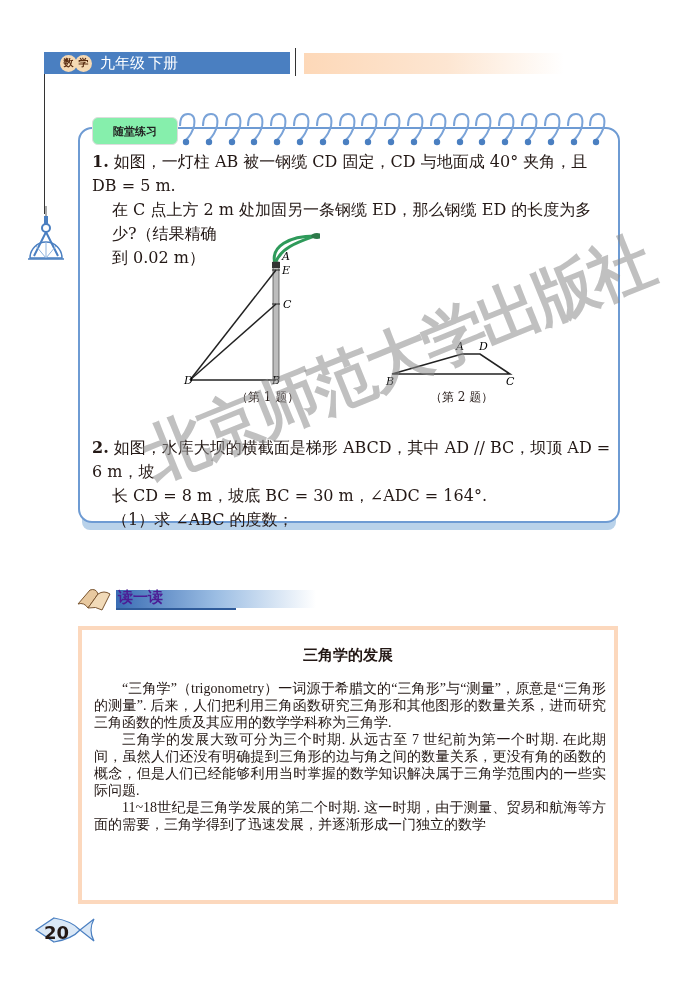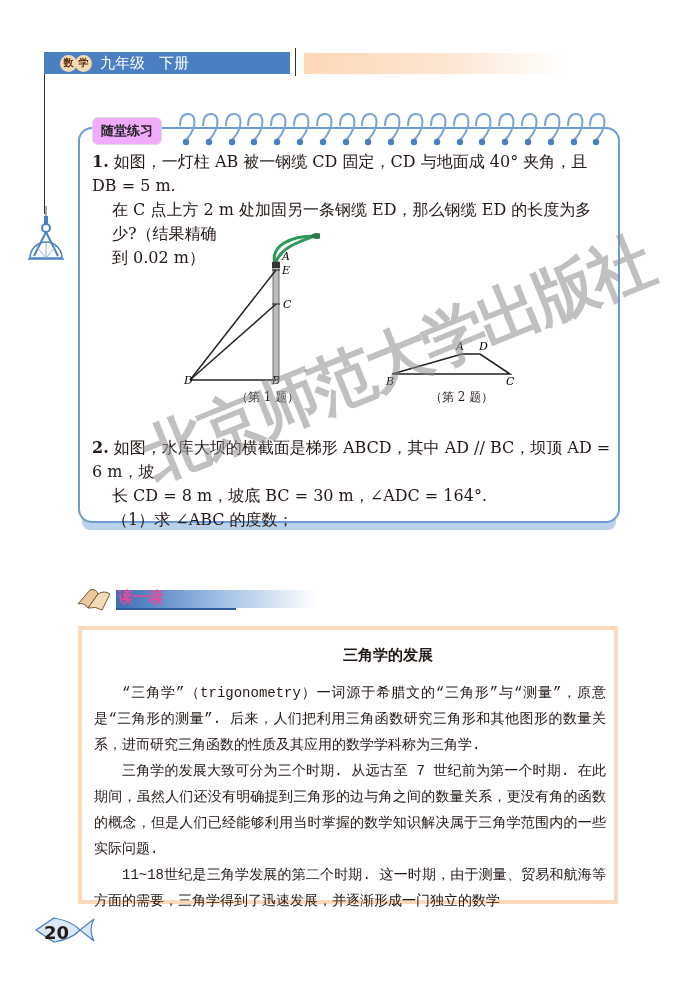--- a/index.html
+++ b/index.html
@@ -17,43 +17,43 @@
     background: #4a7fc1; color: #fff;
     display: flex; align-items: center;
     font-family: "DejaVu Sans", sans-serif; font-size: 15px;
   }
   .hdr-logo { display: flex; margin-left: 16px; margin-right: 10px; }
   .hdr-logo span {
     width: 17px; height: 17px; border-radius: 50%;
     background: #f6d9b3; color: #5a2d12; font-size: 10px; font-weight: bold;
     display: flex; align-items: center; justify-content: center; margin-right: -2px;
   }
-  .hdr-grade { margin-right: 14px; }
+  .hdr-grade { margin-right: 3px; }
   .hdr-sep-v { left: 295px; top: 48px; width: 1px; height: 28px; background: #333; }
   .hdr-orange {
     left: 304px; top: 53px; width: 260px; height: 21px;
     background: linear-gradient(to right, #fdd8b8 0%, #fde6d2 55%, rgba(255,255,255,0) 100%);
   }
   .hdr-vline { left: 44px; top: 74px; width: 1px; height: 140px; background: #333; }
   .compass { left: 26px; top: 206px; width: 40px; height: 60px; }
 
   
   .ex-box {
     left: 78px; top: 127px; width: 538px; height: 392px;
     border: 2px solid #6e9bd3; border-radius: 14px; border-top-color: #6e9bd3;
     background: #fff;
   }
   .ex-shadow {
     left: 82px; top: 518px; width: 534px; height: 12px;
     background: #b9d2ea; border-radius: 0 0 8px 8px;
   }
   .ex-tag {
-    left: 92px; top: 117px; padding: 2px 8px; height: 22px;
-    background: #f0abfc; border: 1px solid #ddd; border-radius: 6px;
-    font-family: "DejaVu Sans", sans-serif; font-weight: bold; font-size: 13px;
+    left: 92px; top: 117px; padding: 2px 20px; height: 22px;
+    background: #86efac; border: 1px solid #ddd; border-radius: 6px;
+    font-family: "DejaVu Sans", sans-serif; font-weight: bold; font-size: 11px;
     display: flex; align-items: center; color: #222;
   }
   .rings { left: 176px; top: 112px; width: 440px; height: 36px; display: flex; gap: 0; }
   .ring { width: 22.8px; height: 36px; position: relative; }
   .ring svg { position: absolute; left: 0; top: 0; }
 
   .q { font-size: 16px; line-height: 24px; }
   .q1 { left: 92px; top: 150px; width: 520px; }
   .q2 { left: 92px; top: 436px; width: 520px; }
   .indent { padding-left: 20px; }
@@ -74,36 +74,36 @@
     letter-spacing: -4px;
     pointer-events: none;
   }
   .read-bar {
     left: 116px; top: 590px; width: 200px; height: 18px;
     background: linear-gradient(to right, #3a6db4 0%, #9bbde3 50%, rgba(255,255,255,0) 100%);
   }
   .read-line { left: 116px; top: 608px; width: 120px; height: 2px; background: #2f5b9a; }
   .read-title {
     left: 118px; top: 588px; font-family: "DejaVu Sans", sans-serif;
-    font-weight: bold; font-size: 15px; color: #ec4899;
+    font-weight: bold; font-size: 15px; color: #4c1d95;
   }
   .book-icon { left: 76px; top: 584px; width: 38px; height: 28px; }
 
   .read-box {
     left: 78px; top: 626px; width: 540px; height: 278px;
     border: 4px solid #fcd8bd; background: #fff; box-sizing: border-box;
   }
   .read-heading {
     left: 78px; top: 646px; width: 540px; text-align: center;
-    font-family: "DejaVu Sans", sans-serif; font-weight: bold; font-size: 15px; padding-left: 40px;
+    font-family: "DejaVu Sans", sans-serif; font-weight: bold; font-size: 15px;
   }
   .read-body {
     left: 94px; top: 680px; width: 512px;
-    font-size: 14px; line-height: 26px; text-align: justify;
-    font-family: Liberation Mono, monospace;
+    font-size: 14px; line-height: 17px; text-align: justify;
+    font-family: Liberation Serif, serif;
   }
   .read-body p { margin: 0; text-indent: 2em; }
 
   .pagefish { left: 34px; top: 915px; width: 64px; height: 30px; }
   .pagenum {
     left: 44px; top: 922px; font-family: "DejaVu Sans", sans-serif;
     font-weight: bold; font-size: 18px;
   }
 </style>
 </head>

